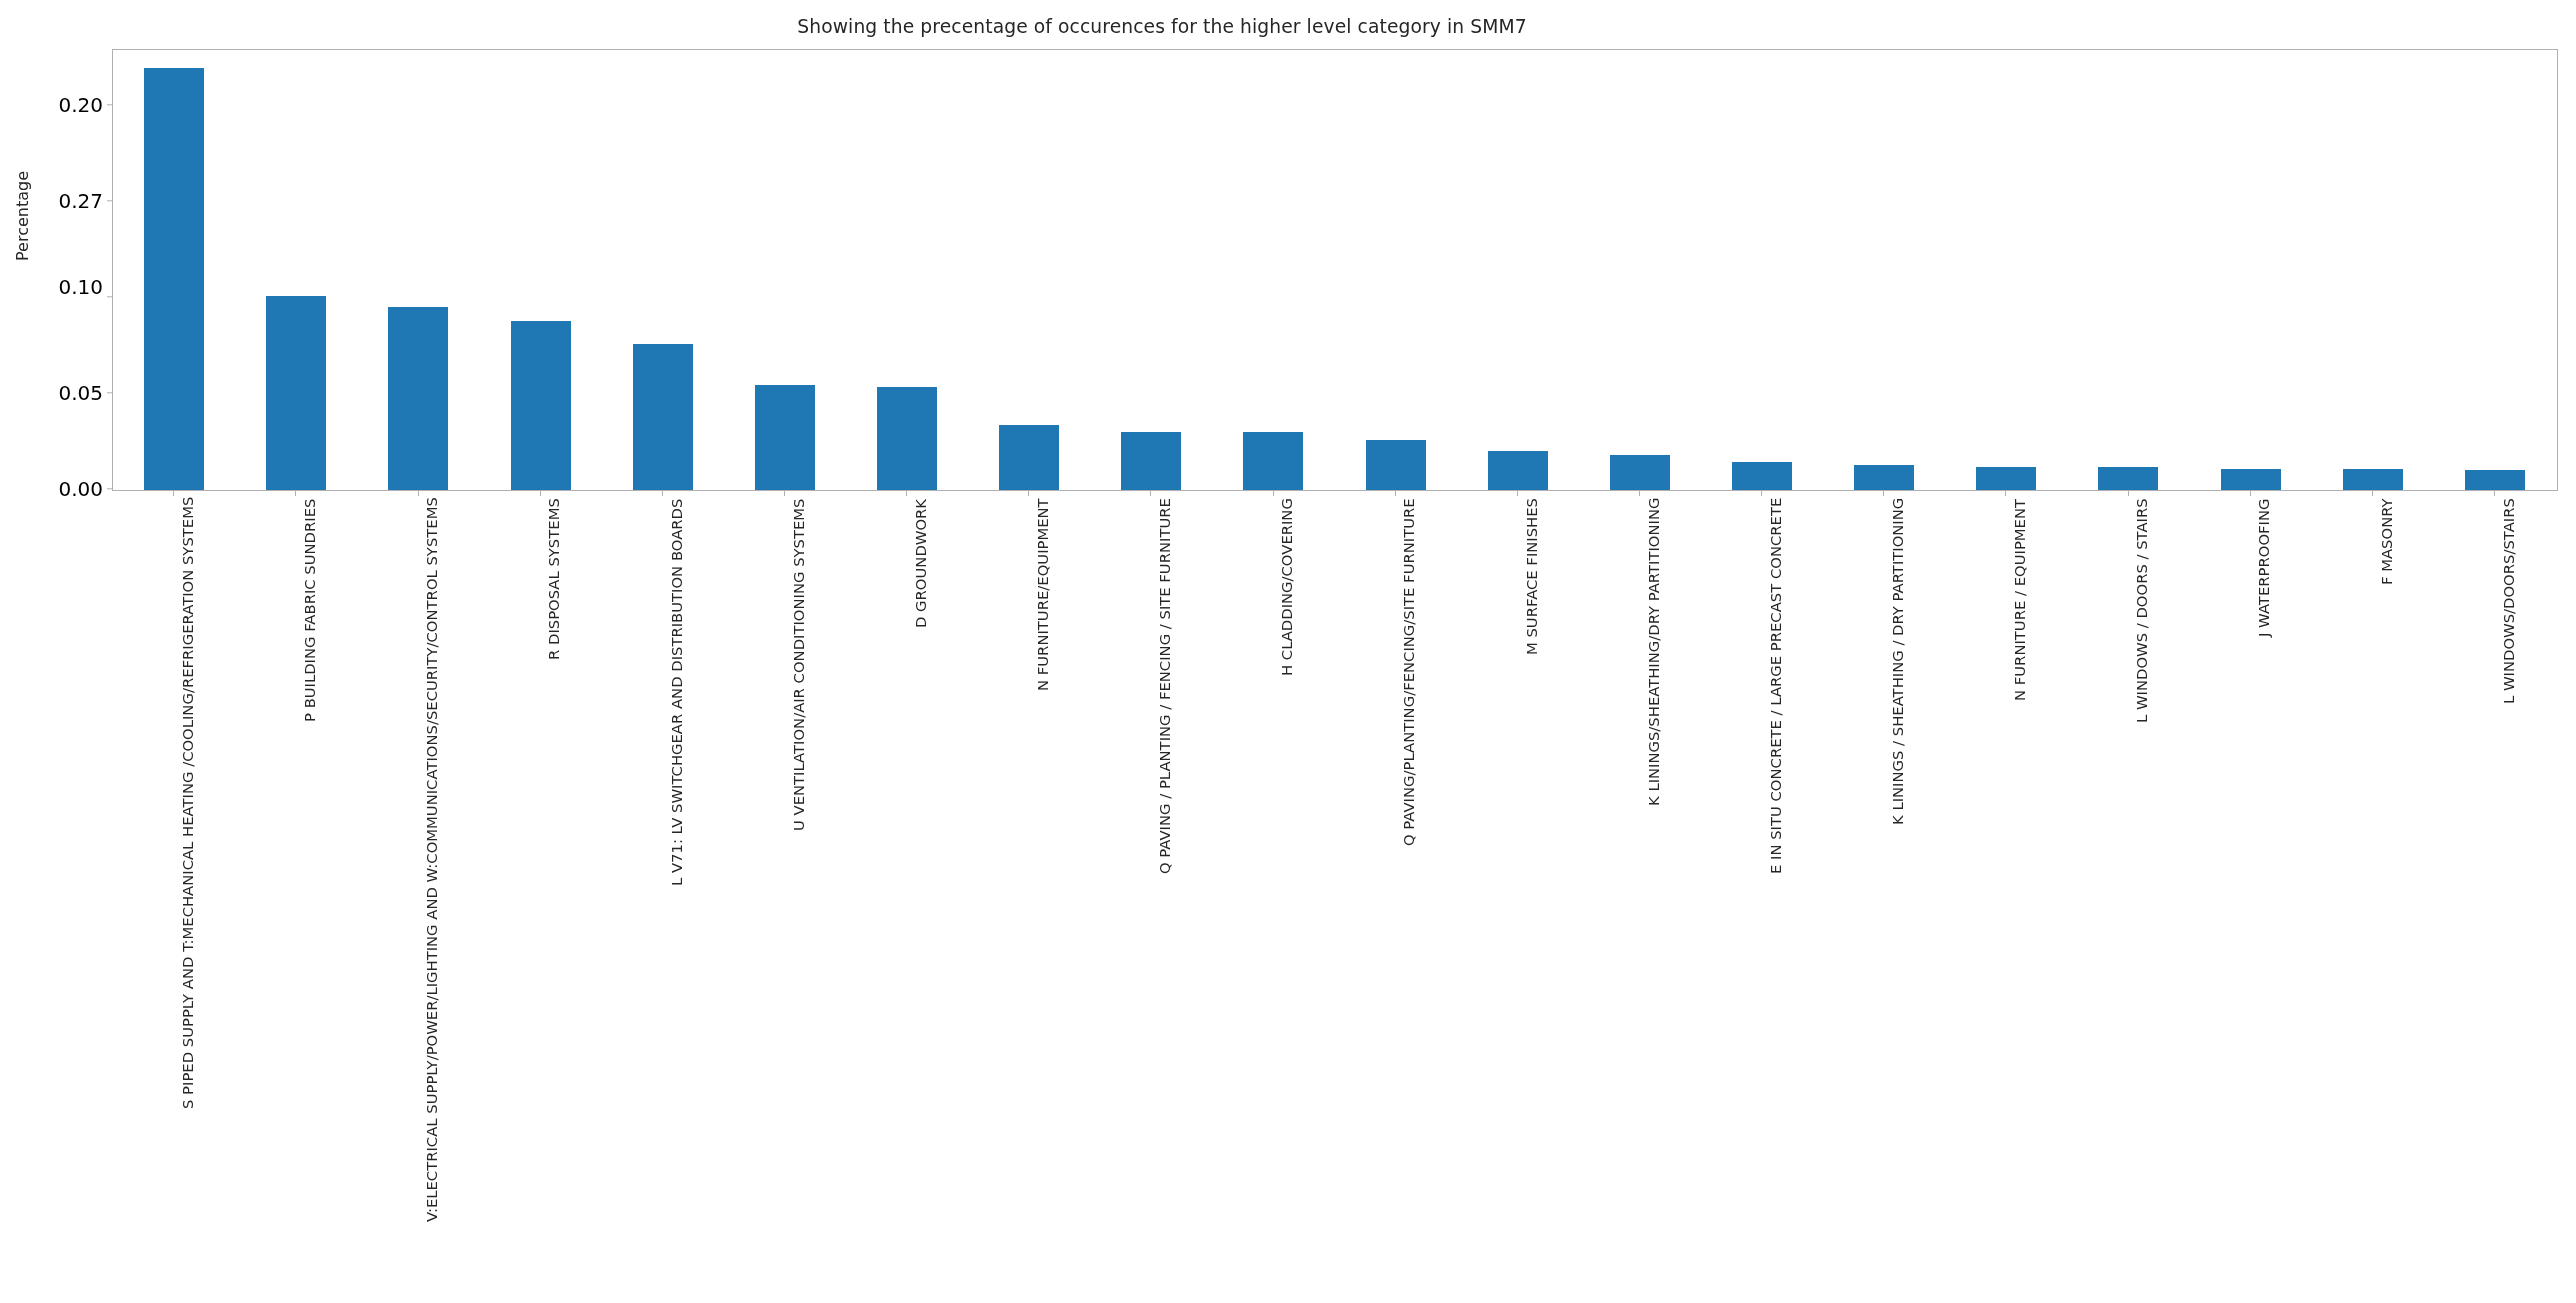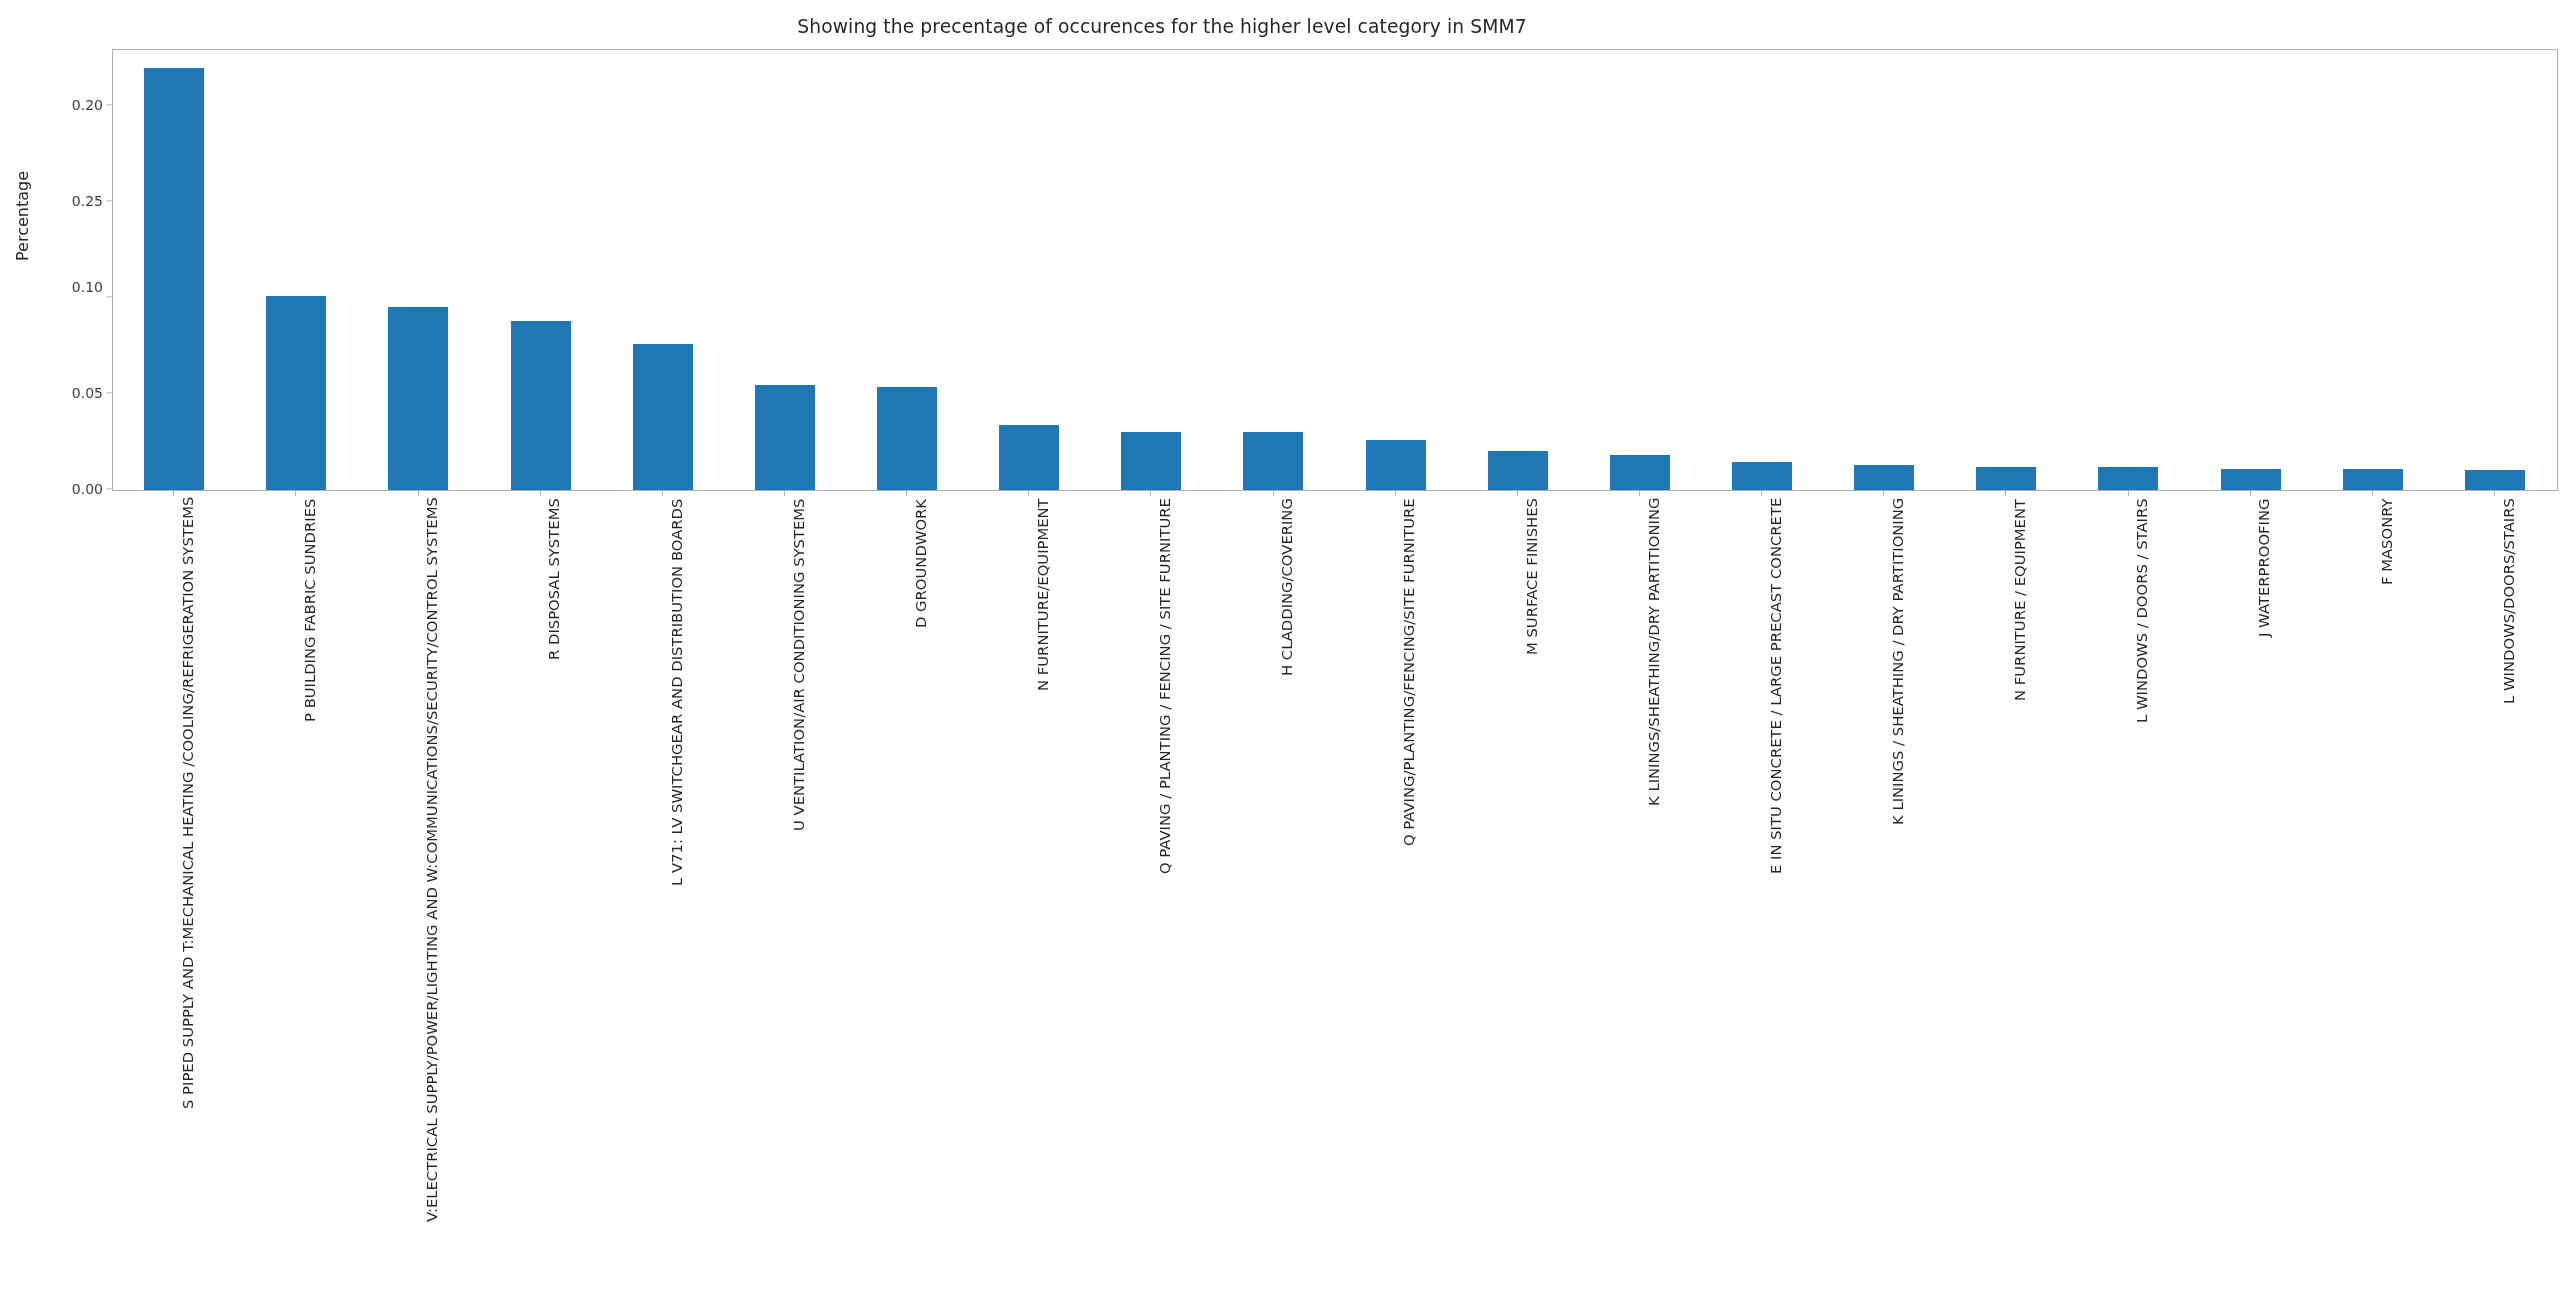--- a/index.html
+++ b/index.html
@@ -65,22 +65,22 @@
     color: #262626;
     white-space: nowrap;
   }
 
   
   .ytick {
     position: absolute;
     right: 100%;
     transform: translateY(-50%);
     padding-right: 10px;
-    font-size: 14px;
-    color: #404040;
+    font-size: 20px;
+    color: #000000;
     white-space: nowrap;
   }
   .ytick-mark {
     position: absolute;
     right: 100%;
     width: 5.8px;
     height: 1.4px;
     background: #b0b0b0;
     transform: translateY(-0.7px);
   }
@@ -126,21 +126,21 @@
   <div id="ylabel">Percentage</div>
 
   <div id="axes">
     <div id="plot-area">
         <div class="ytick" style="top: 439px;">0.00</div>
         <div class="ytick-mark" style="top: 439px;"></div>
         <div class="ytick" style="top: 343px;">0.05</div>
         <div class="ytick-mark" style="top: 343px;"></div>
         <div class="ytick" style="top: 237px;">0.10</div>
         <div class="ytick-mark" style="top: 247px;"></div>
-        <div class="ytick" style="top: 151px;">0.25</div>
+        <div class="ytick" style="top: 151px;">0.27</div>
         <div class="ytick-mark" style="top: 151px;"></div>
         <div class="ytick" style="top: 55px;">0.20</div>
         <div class="ytick-mark" style="top: 55px;"></div>
         <div class="bar" title="S PIPED SUPPLY AND T:MECHANICAL HEATING /COOLING/REFRIGERATION SYSTEMS: 0.2195" style="left: 31px; width: 60px; height: 422px; background: rgb(31, 119, 180);"></div>
         <div class="xtick-mark" style="left: 60px;"></div>
         <div class="xlabel-wrap" style="left: 61px; top: 449px;">
           <div class="xlabel" style="left: 0px; transform: rotate(-90deg); transform-origin: left top; margin-left: 5px; position: absolute; top: 610px;">S PIPED SUPPLY AND T:MECHANICAL HEATING /COOLING/REFRIGERATION SYSTEMS</div>
         </div>
         <div class="bar" title="P BUILDING FABRIC SUNDRIES: 0.1008" style="left: 153px; width: 60px; height: 194px; background: rgb(31, 119, 180);"></div>
         <div class="xtick-mark" style="left: 182px;"></div>

